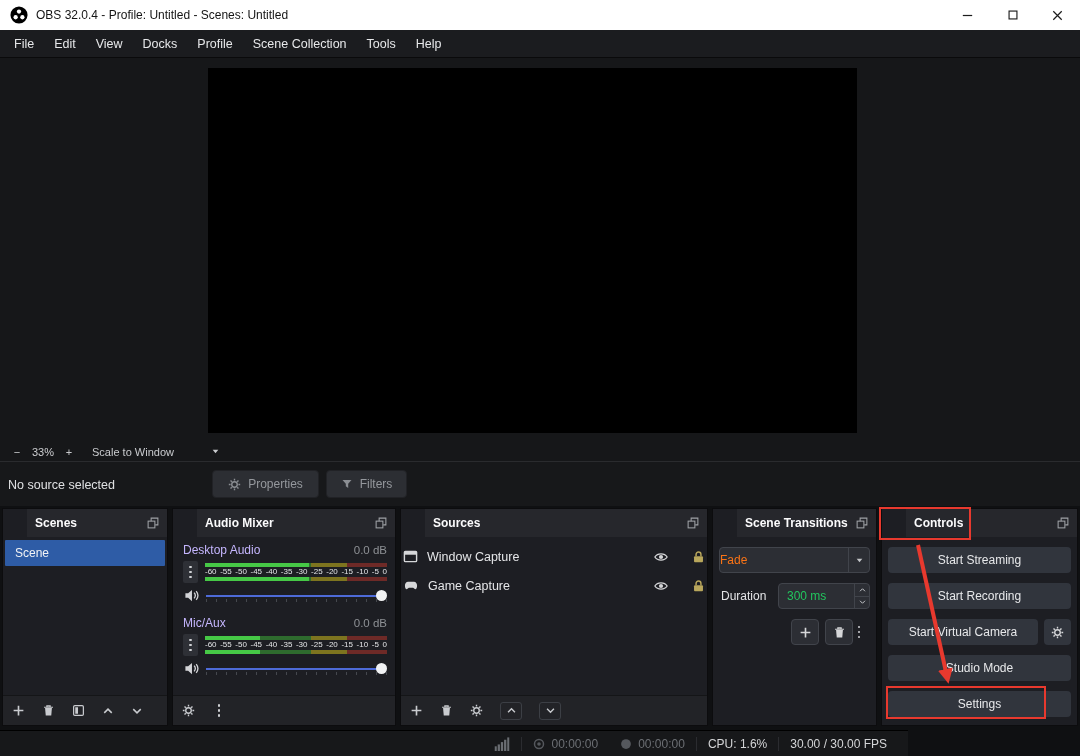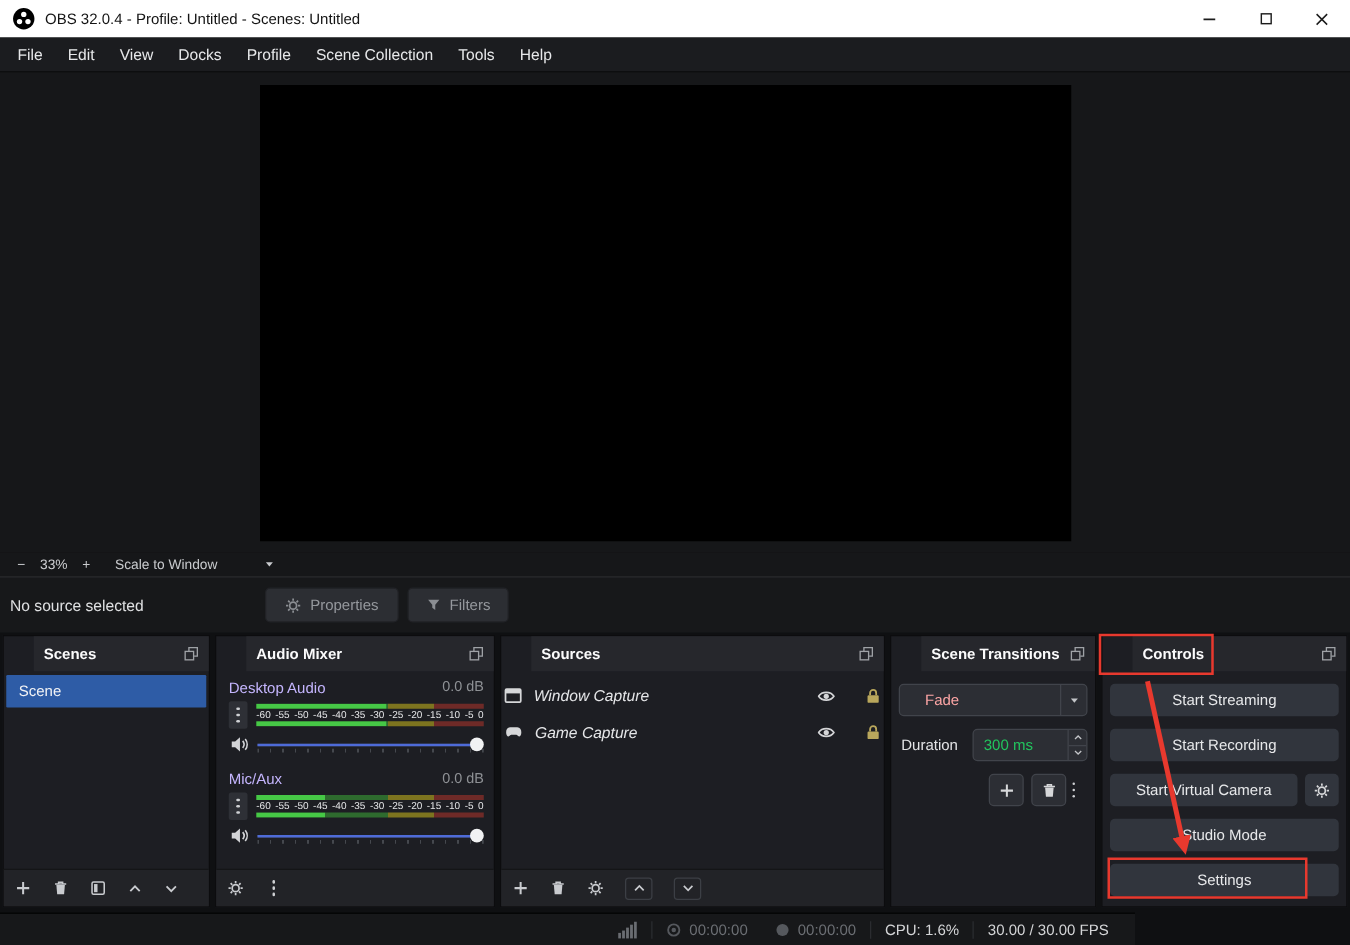--- a/index.html
+++ b/index.html
@@ -59,29 +59,29 @@
   .meter-bar { position:relative; height:4px; background:linear-gradient(to right,#2e6b2e 0 58%,#7d741f 58% 78%,#6e2a27 78% 100%); overflow:hidden; }
   .meter-lit { position:absolute; top:0; bottom:0; left:0; background:var(--meter-green); }
   .meter-scale { display:flex; justify-content:space-between; height:10px; font-size:8px; line-height:10px; color:#e4e5e7; }
   .slider { position:relative; flex:1; height:14px; }
   .slider .track { position:absolute; left:0; right:0; top:6px; height:2px; background:#3d4046; }
   .slider .fill { position:absolute; left:0; right:6px; top:6px; height:2px; background:var(--slider); }
   .slider .ticks { position:absolute; left:0; right:0; top:10px; height:3px; background:repeating-linear-gradient(to right,#45484e 0 1px,transparent 1px 10px); }
   .slider .handle { position:absolute; right:0; top:1.5px; width:11px; height:11px; border-radius:50%; background:#f1f2f3; }
 
   
-  .src-item { height:29px; display:flex; align-items:center; padding:0 2px; gap:9px; font-size:12.5px; color:#e5e6e8;font-style:italic; }
+  .src-item { height:29px; display:flex; align-items:center; padding:0 2px; gap:9px; font-size:12.5px; color:#e5e6e8; }
   .src-item .grow { flex:1; }
   .eye { color:#d4d5d7; }
   .lock { color:#b9a75c; }
 
   
   .tr-body { padding:10px 6px 0 6px; }
   .combo { height:26px; background:#2c2e34; border:1px solid #41444b; border-radius:4px; display:flex; align-items:center; margin-bottom:10px; }
-  .combo-text { padding-left:0; font-size:12px; color:#fca5a5; flex:1;margin-left:20px; }
+  .combo-text { padding-left:0; font-size:12px; color:#f97316; flex:1; }
   .combo-arrow { width:21px; height:100%; border-left:1px solid #41444b; display:flex; align-items:center; justify-content:center; color:#c3c5c8; }
   .dur-row { display:flex; align-items:center; margin-bottom:10px; }
   .dur-label { font-size:12px; color:#e3e4e6; padding-left:2px; }
   .spin { margin-left:auto; width:92px; height:26px; background:#2c2e34; border:1px solid #41444b; border-radius:4px; display:flex; }
   .spin-val { flex:1; display:flex; align-items:center; padding-left:8px; font-size:12px; color:#22c55e; }
   .spin-btns { width:15px; border-left:1px solid #41444b; display:flex; flex-direction:column; }
   .spin-btns span { flex:1; display:flex; align-items:center; justify-content:center; color:#c3c5c8; }
   .spin-btns span:first-child { border-bottom:1px solid #41444b; }
   .tr-btn-row { position:relative; height:26px; }
   .sq-btn { position:absolute; top:0; width:28px; height:26px; background:#2c2e34; border:1px solid #41444b; border-radius:4px; display:flex; align-items:center; justify-content:center; color:#d6d7d9; }

